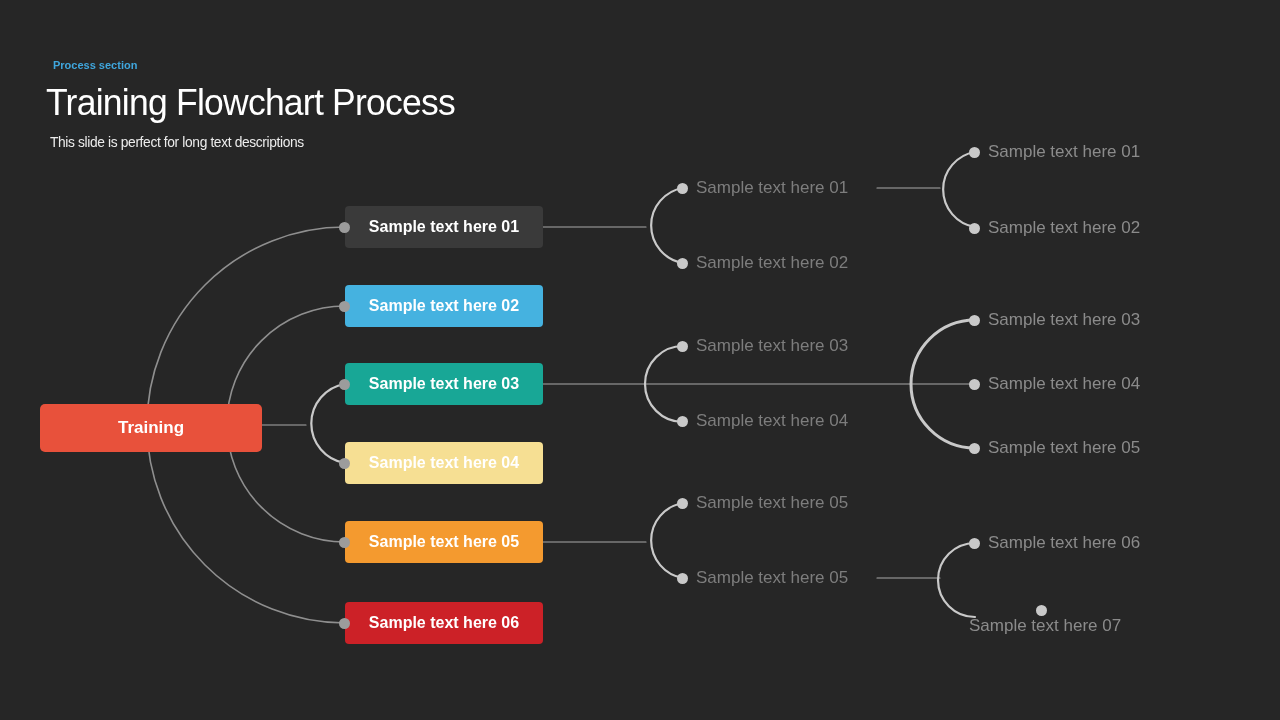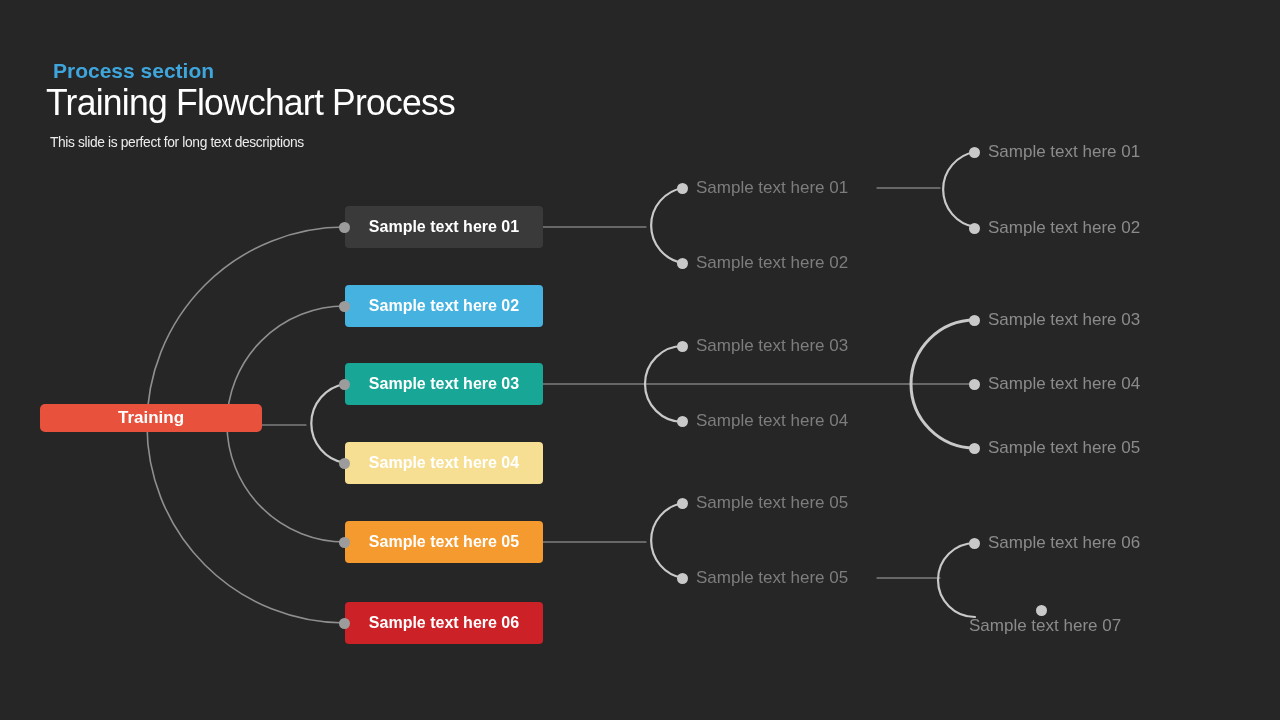--- a/index.html
+++ b/index.html
@@ -6,21 +6,21 @@
   .slide{
     position:relative;
     width:1280px;height:720px;
     overflow:hidden;
     font-family:"Liberation Sans","DejaVu Sans",sans-serif;
     background:#262626;
   }
   
   .kicker{
     position:absolute;left:53px;top:59px;
-    font-size:21px;font-weight:600;letter-spacing:0;
+    font-size:11px;font-weight:600;letter-spacing:0;
   }
   .title{
     position:absolute;left:46px;top:82px;
     font-size:37px;font-weight:500;color:#fff;
     letter-spacing:-0.8px;white-space:nowrap;
     transform:scaleX(0.96);transform-origin:0 0;
   }
   .subtitle{
     position:absolute;left:50px;top:133px;
     font-size:15px;font-weight:400;color:#ececec;
@@ -35,21 +35,21 @@
   .arc-small{stroke:#c9c9c9;stroke-width:2.2;}
   .arc-big{stroke:#c9c9c9;stroke-width:3;}
   
   .node{
     position:absolute;
     display:flex;align-items:center;justify-content:center;
     color:#fff;font-weight:700;
     border-radius:4px;
     box-sizing:border-box;
   }
-  .node-root{left:40px;top:404px;width:222px;height:28px;font-size:17px;border-radius:5px;}
+  .node-root{left:40px;top:404px;width:222px;height:48px;font-size:17px;border-radius:5px;}
   .node-l1{left:345px;width:198px;height:42px;font-size:16px;}
   .n1{top:206px;} .n2{top:285px;} .n3{top:363px;}
   .n4{top:442px;} .n5{top:521px;} .n6{top:602px;}
   .node-dot{
     position:absolute;left:-6px;top:50%;
     width:11px;height:11px;margin-top:-5.5px;
     border-radius:50%;background:#9c9c9c;
   }
   
   .branch{

